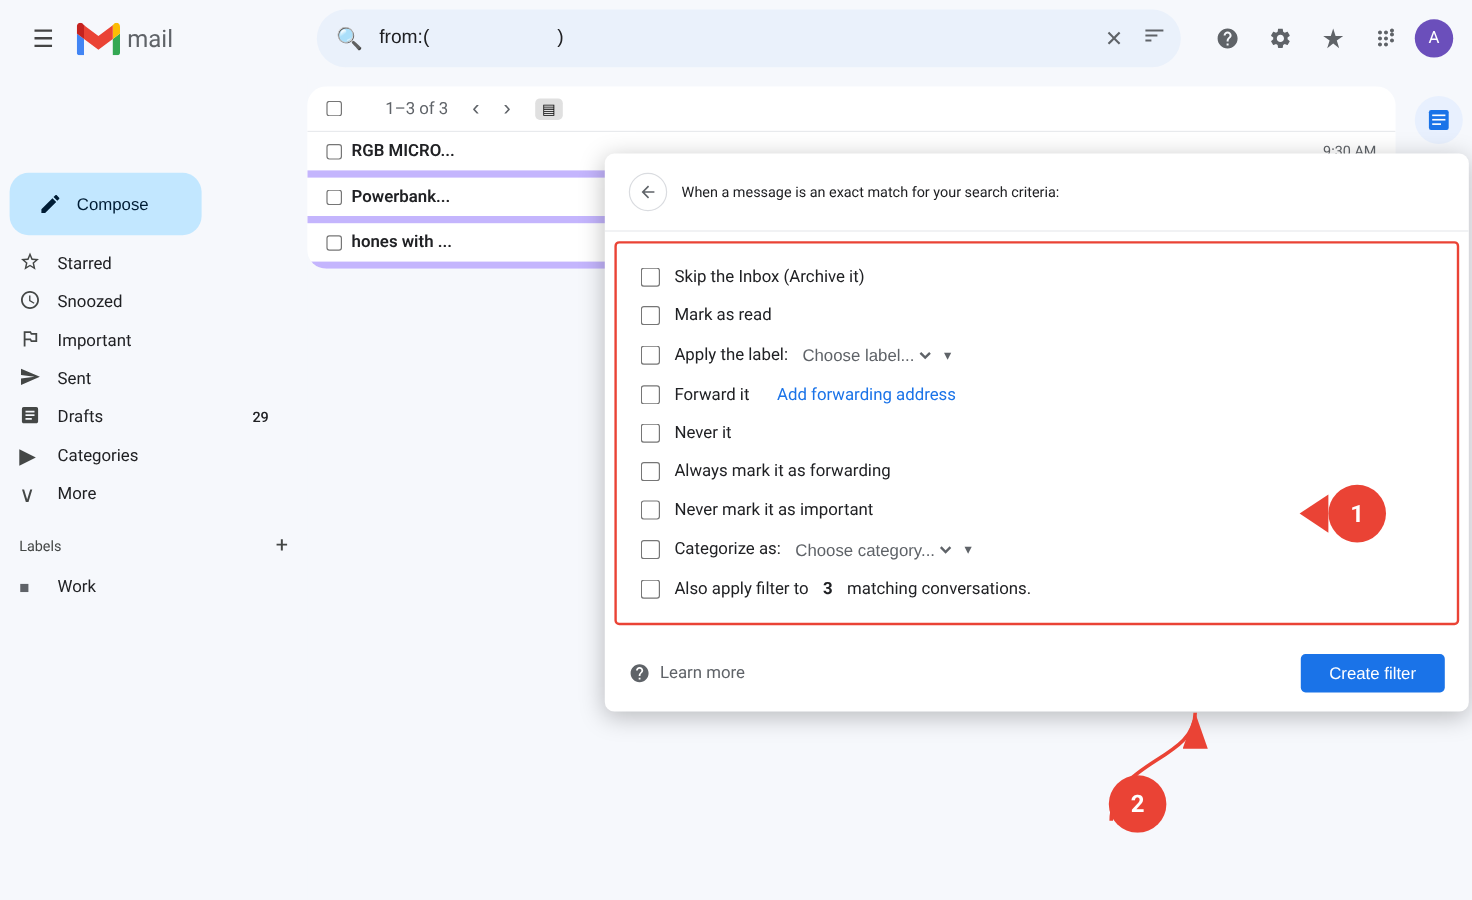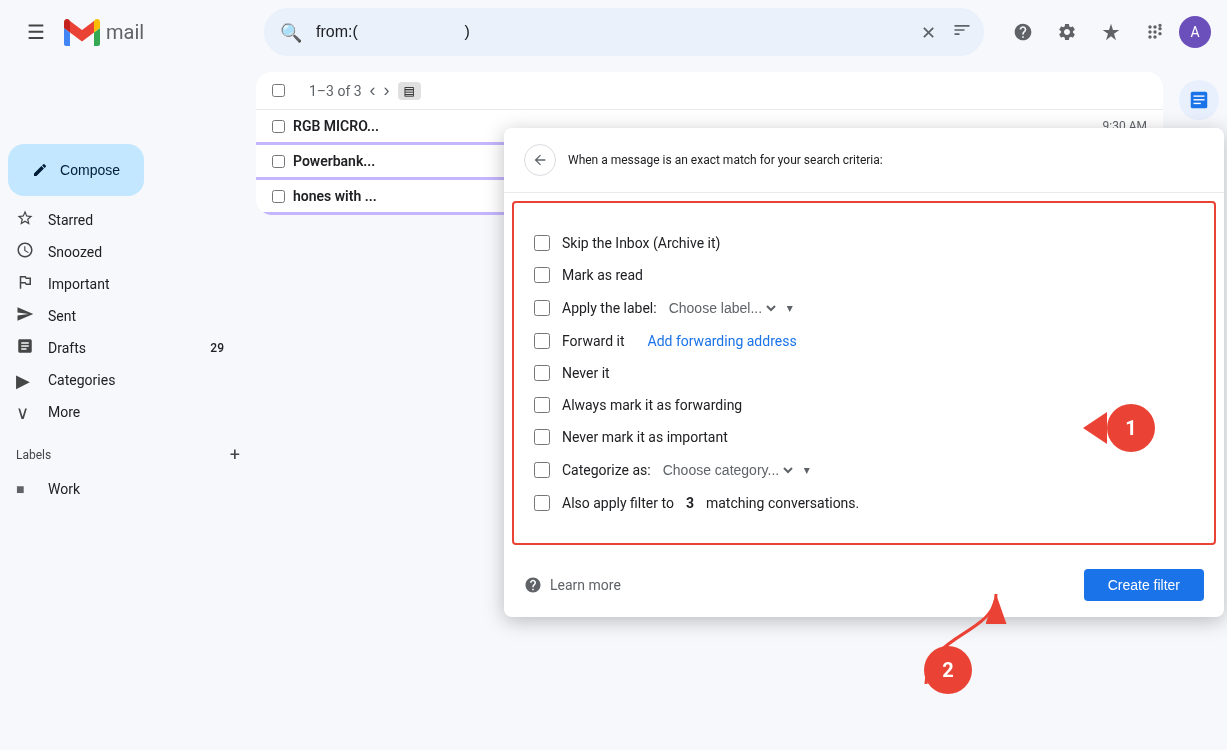--- a/index.html
+++ b/index.html
@@ -46,57 +46,57 @@
       width: 256px; min-width: 256px; padding-top: 72px;
       height: 750px; overflow-y: auto;
       background: #f6f8fc;
       flex-shrink: 0;
     }
     .compose-btn {
       margin: 8px 16px 8px 8px;
       background: #c2e7ff; border: none; border-radius: 16px;
       padding: 16px 24px; display: flex; align-items: center; gap: 12px;
       font-size: 14px; font-weight: 500; color: #001d35; cursor: pointer;
-      width: 136px;
+      width: 160px;
     }
     .nav-item {
       display: flex; align-items: center; gap: 12px;
       padding: 4px 16px 4px 16px; height: 32px; border-radius: 0 16px 16px 0;
       cursor: pointer; margin-right: 16px; font-size: 14px; color: #202124;
       position: relative;
     }
     .nav-item .icon { font-size: 18px; color: #444746; min-width: 20px; }
     .nav-item .label { flex: 1; }
     .nav-item .badge { background: transparent; color: #202124; font-size: 12px; font-weight: 500; margin-left: auto; }
     .section-label { font-size: 12px; font-weight: 400; color: #444746; padding: 8px 16px; margin-top: 8px; display: flex; align-items: center; justify-content: space-between; }
     .section-label .add-icon { font-size: 18px; cursor: pointer; color: #444746; }
     .email-row {
       display: flex; align-items: center; padding: 8px 16px; cursor: pointer;
-      border-bottom: 3px solid #c4b5fd; font-size: 14px;
+      border-bottom: 6px solid #c4b5fd; font-size: 14px;
     }
     .email-row .sender { font-weight: 600; min-width: 160px; color: #202124; }
     .email-row .snippet { color: #5f6368; flex: 1; white-space: nowrap; overflow: hidden; text-overflow: ellipsis; }
     .email-row .time { color: #5f6368; font-size: 12px; white-space: nowrap; margin-left: 8px; }
     .view-btn { background: #e0e0e0; border: none; border-radius: 4px; padding: 2px 6px; cursor: pointer; font-size: 12px; }
     .filter-dialog {
       position: absolute; top: 64px; left: 248px;
       width: 720px; background: white; border-radius: 8px;
       box-shadow: 0 4px 20px rgba(0,0,0,0.25);
       z-index: 300; overflow: hidden;
     }
     .dialog-header {
       display: flex; align-items: center; gap: 12px;
       padding: 16px 20px; border-bottom: 1px solid #e8eaed;
     }
     .back-btn {
       width: 32px; height: 32px; border-radius: 50%; border: 1px solid #dadce0;
       display: flex; align-items: center; justify-content: center; cursor: pointer; color: #5f6368; font-size: 16px;
     }
     .dialog-header-text { font-size: 12px; color: #202124; }
-    .filter-options { padding: 24px 0; border: 2px solid #ea4335; margin: 8px; border-radius: 4px; }
+    .filter-options { padding: 12px 0; border: 2px solid #ea4335; margin: 8px; border-radius: 4px; }
     .filter-option {
       display: flex; align-items: center; gap: 12px; padding: 8px 20px;
       font-size: 14px; color: #202124; cursor: pointer;
     }
     .filter-option input[type="checkbox"] {
       width: 16px; height: 16px; cursor: pointer; accent-color: #1a73e8;
     }
     .filter-option .option-label { display: flex; align-items: center; gap: 8px; }
     .apply-label-select {
       border: none; color: #5f6368; font-size: 14px; cursor: pointer;
@@ -282,21 +282,21 @@
       <span class="icon" style="color:#5f6368;font-size:14px;">■</span>
       <span class="label">Work</span>
     </div>
   </div>
 
   <div style="flex:1;position:relative;overflow:hidden;">
 
     <div style="background:white;border-radius:16px;margin:8px 64px 8px 0;overflow:hidden;">
 
       <div style="display:flex;align-items:center;gap:8px;padding:8px 16px;border-bottom:1px solid #e8eaed;">
-        <div style="display:flex;align-items:center;gap:8px;">
+        <div style="display:flex;align-items:center;gap:20px;">
           <input type="checkbox" style="">
           <span style="font-size:14px;color:#5f6368;margin-left:16px;">1–3 of 3</span>
           <button style="background:none;border:none;cursor:pointer;font-size:18px;color:#5f6368;">‹</button>
           <button style="background:none;border:none;cursor:pointer;font-size:18px;color:#5f6368;">›</button>
           <button class="view-btn">▤</button>
         </div>
       </div>
 
       <div class="email-row">
         <input type="checkbox" style="margin-right: 8px;">

